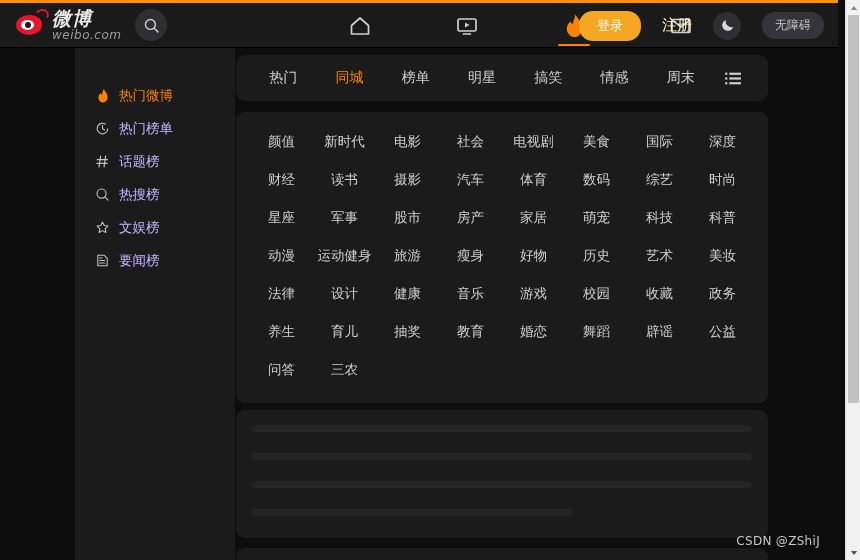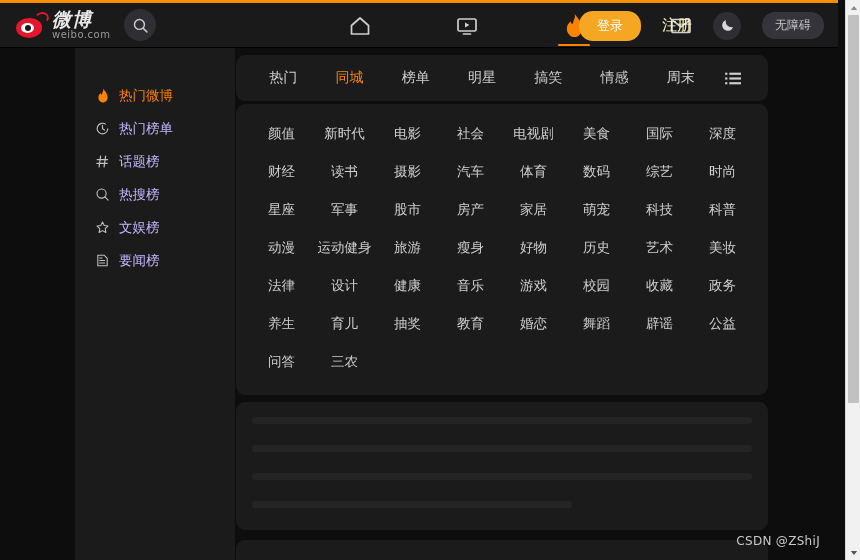--- a/index.html
+++ b/index.html
@@ -17,21 +17,21 @@
     background:#ff8f00; z-index:50;
   }
 
   
   #topnav {
     position:absolute; top:3px; left:0; width:838px; height:45px;
     background:#1a1a1a;
     display:flex; align-items:center;
     border-bottom:1px solid #000;
   }
-  .logo-wrap { display:flex; align-items:center; margin-left:16px; }
+  .logo-wrap { display:flex; margin-left:16px; }
   .logo-eye {
     width:34px; height:26px; position:relative; flex:none;
   }
   .logo-eye .ball {
     position:absolute; left:0; top:6px; width:26px; height:20px;
     background:#e6162d; border-radius:50% 45% 50% 50%;
   }
   .logo-eye .ball:after {
     content:""; position:absolute; left:5px; top:5px;
     width:13px; height:10px; background:#fff; border-radius:50%;
@@ -47,22 +47,22 @@
     border-bottom-color:transparent; border-radius:50%;
     transform:rotate(-10deg);
   }
   .logo-text { margin-left:2px; line-height:1; }
   .logo-cn {
     font-size:19px; color:#e9e9e9; font-weight:bold;
     font-style:italic; letter-spacing:1px;
     font-family:"DejaVu Sans","Liberation Sans",sans-serif;
   }
   .logo-en {
-    font-size:10px; color:#9a9a9a; letter-spacing:0.5px;
-    margin-top:1px; 
+    font-size:12px; color:#9a9a9a; letter-spacing:0.5px;
+    margin-top:1px; font-style:italic;
   }
   #search-button {
     width:32px; height:32px; border-radius:50%;
     background:#2e2e33; margin-left:14px;
     display:flex; align-items:center; justify-content:center;
     cursor:pointer; flex:none;
   }
 
   .nav-center {
     position:absolute; left:340px; top:0; height:45px;
@@ -123,21 +123,21 @@
   }
   .tab {
     flex:1; text-align:center; font-size:14px; color:#cfcfcf;
     cursor:pointer;
   }
   .tab.active { color:#ff8200; }
   .tab-icon { flex:none; width:40px; display:flex;
     align-items:center; justify-content:center; cursor:pointer; }
 
   #category-grid {
-    margin-top:3px; padding:11px 14px 14px 14px;
+    margin-top:11px; padding:11px 14px 14px 14px;
   }
   .cat-row { display:flex; }
   .cat {
     flex:1; text-align:center; font-size:13.5px; color:#cfcfcf;
     padding:10px 0; cursor:pointer;
   }
   .cat.blank { visibility:hidden; }
 
   
   #skeleton-feed-1 { margin-top:7px; padding:15px 16px 22px 16px; }

